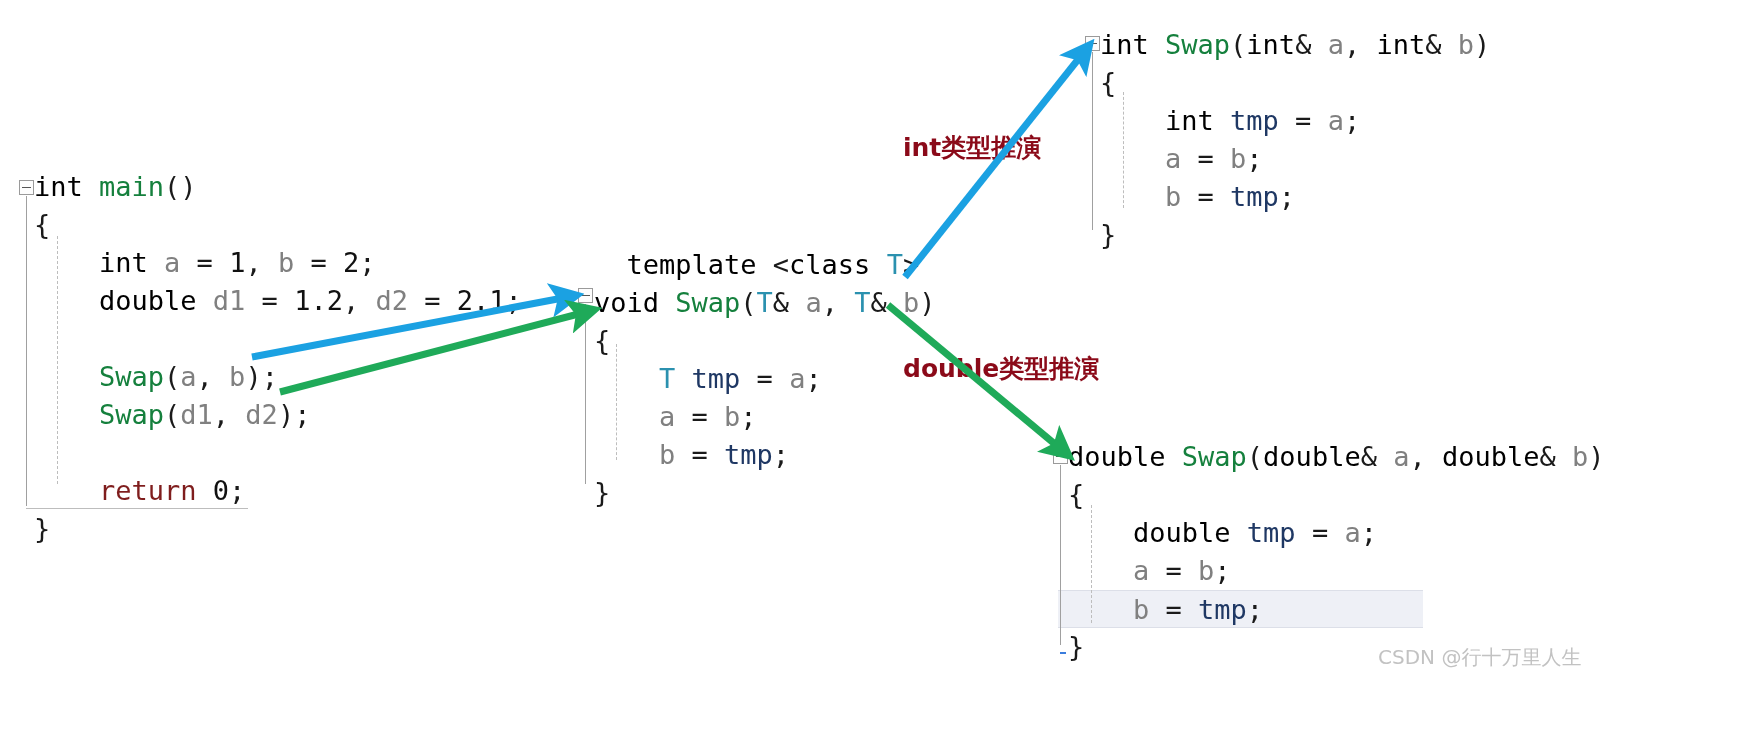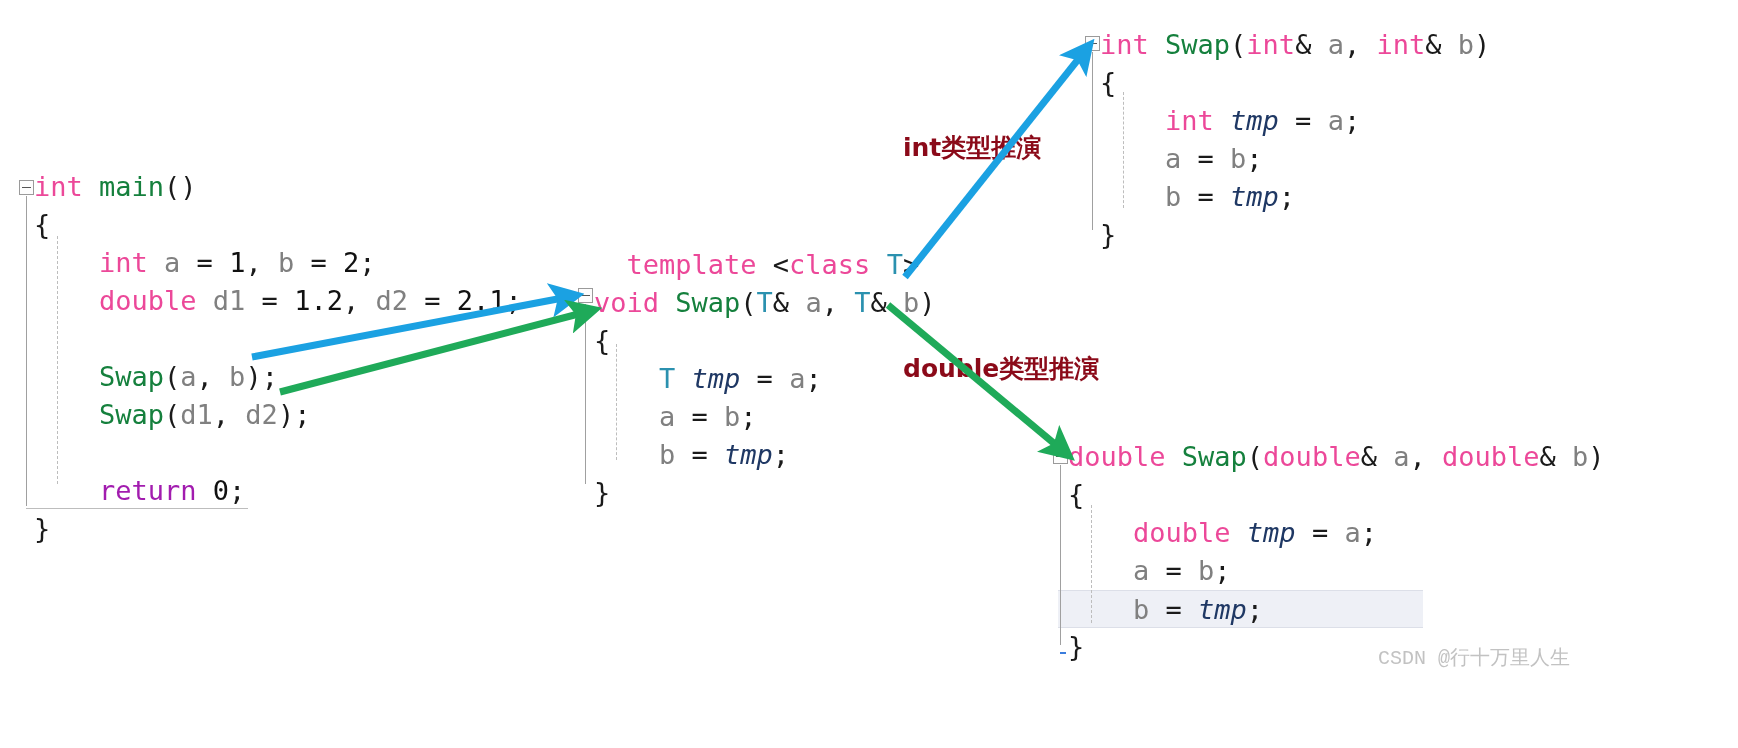--- a/index.html
+++ b/index.html
@@ -23,26 +23,26 @@
     white-space:pre;
   }
   .code-line.hl{
     background:#eef0f6;
     border-top:1px solid #dcdfe8;
     border-bottom:1px solid #dcdfe8;
     box-sizing:border-box;
   }
 
   
-  .kw      {color:#ec4899;}
+  .kw      {color:#000000;}
   .fn      {color:#15803d;}
   .tparam  {color:#2b91af;}
-  .ret     {color:#a21caf;margin-top:16px;}
+  .ret     {color:#7f1d1d;margin-top:16px;}
   .ident   {color:#808080;}
-  .var     {color:#1f3864;font-style:italic;}
+  .var     {color:#1f3864;}
   .plain   {color:#1a1a1a;}
   .num     {color:#111111;}
   .punc    {color:#1a1a1a;}
 
   
   .collapse{
     position:absolute;
     width:15px;height:15px;
     border:1px solid #9a9a9a;
     background:#fdfdfd;
@@ -117,21 +117,21 @@
 
   <div class="code-block" id="block-double" style="left:1068px;top:438px;"><div class="code-line"><span class="kw">double</span><span class="plain"> </span><span class="fn">Swap</span><span class="punc">(</span><span class="kw">double</span><span class="plain">&amp;</span><span class="plain"> </span><span class="ident">a</span><span class="plain">, </span><span class="kw">double</span><span class="plain">&amp;</span><span class="plain"> </span><span class="ident">b</span><span class="punc">)</span></div><div class="code-line"><span class="plain">{</span></div><div class="code-line"><span class="plain">    </span><span class="kw">double</span><span class="plain"> </span><span class="var">tmp</span><span class="plain"> = </span><span class="ident">a</span><span class="plain">;</span></div><div class="code-line"><span class="plain">    </span><span class="ident">a</span><span class="plain"> = </span><span class="ident">b</span><span class="plain">;</span></div><div class="code-line hl" style="margin-left: -10px; padding-left: 10px; width: 365px;"><span class="plain">    </span><span class="ident">b</span><span class="plain"> = </span><span class="var">tmp</span><span class="plain">;</span></div><div class="code-line"><span class="plain">}</span></div></div>
   <div class="collapse" style="left:1053px;top:449px;"></div>
   <div class="guide-solid" style="left:1060px;top:465px;height:180px;"></div>
   <div class="guide-dash" style="left:1091px;top:505px;height:118px;"></div>
   <div class="guide-under" style="left:1060px;top:652px;width:6px;background:#3b7ddd;height:2px;"></div>
 
   <div class="annot" style="left:903px;top:131px;">int类型推演</div>
   <div class="annot" style="left:903px;top:352px;">double类型推演</div>
 
-  <div class="watermark" style="left:1378px;top:644px;font-family:Liberation Mono, monospace;">CSDN @行十万里人生</div>
+  <div class="watermark" style="left:1378px;top:644px;">CSDN @行十万里人生</div>
 
   <svg class="arrows" viewBox="0 0 1738 748">
     <defs>
       <marker id="ah-blue" markerWidth="5" markerHeight="5" refX="2.6" refY="2.5" orient="auto" markerUnits="strokeWidth">
         <path d="M0,0 L5,2.5 L0,5 L1.1,2.5 z" fill="#1ba1e2"></path>
       </marker>
       <marker id="ah-green" markerWidth="5" markerHeight="5" refX="2.6" refY="2.5" orient="auto" markerUnits="strokeWidth">
         <path d="M0,0 L5,2.5 L0,5 L1.1,2.5 z" fill="#1faa59"></path>
       </marker>
     </defs>

